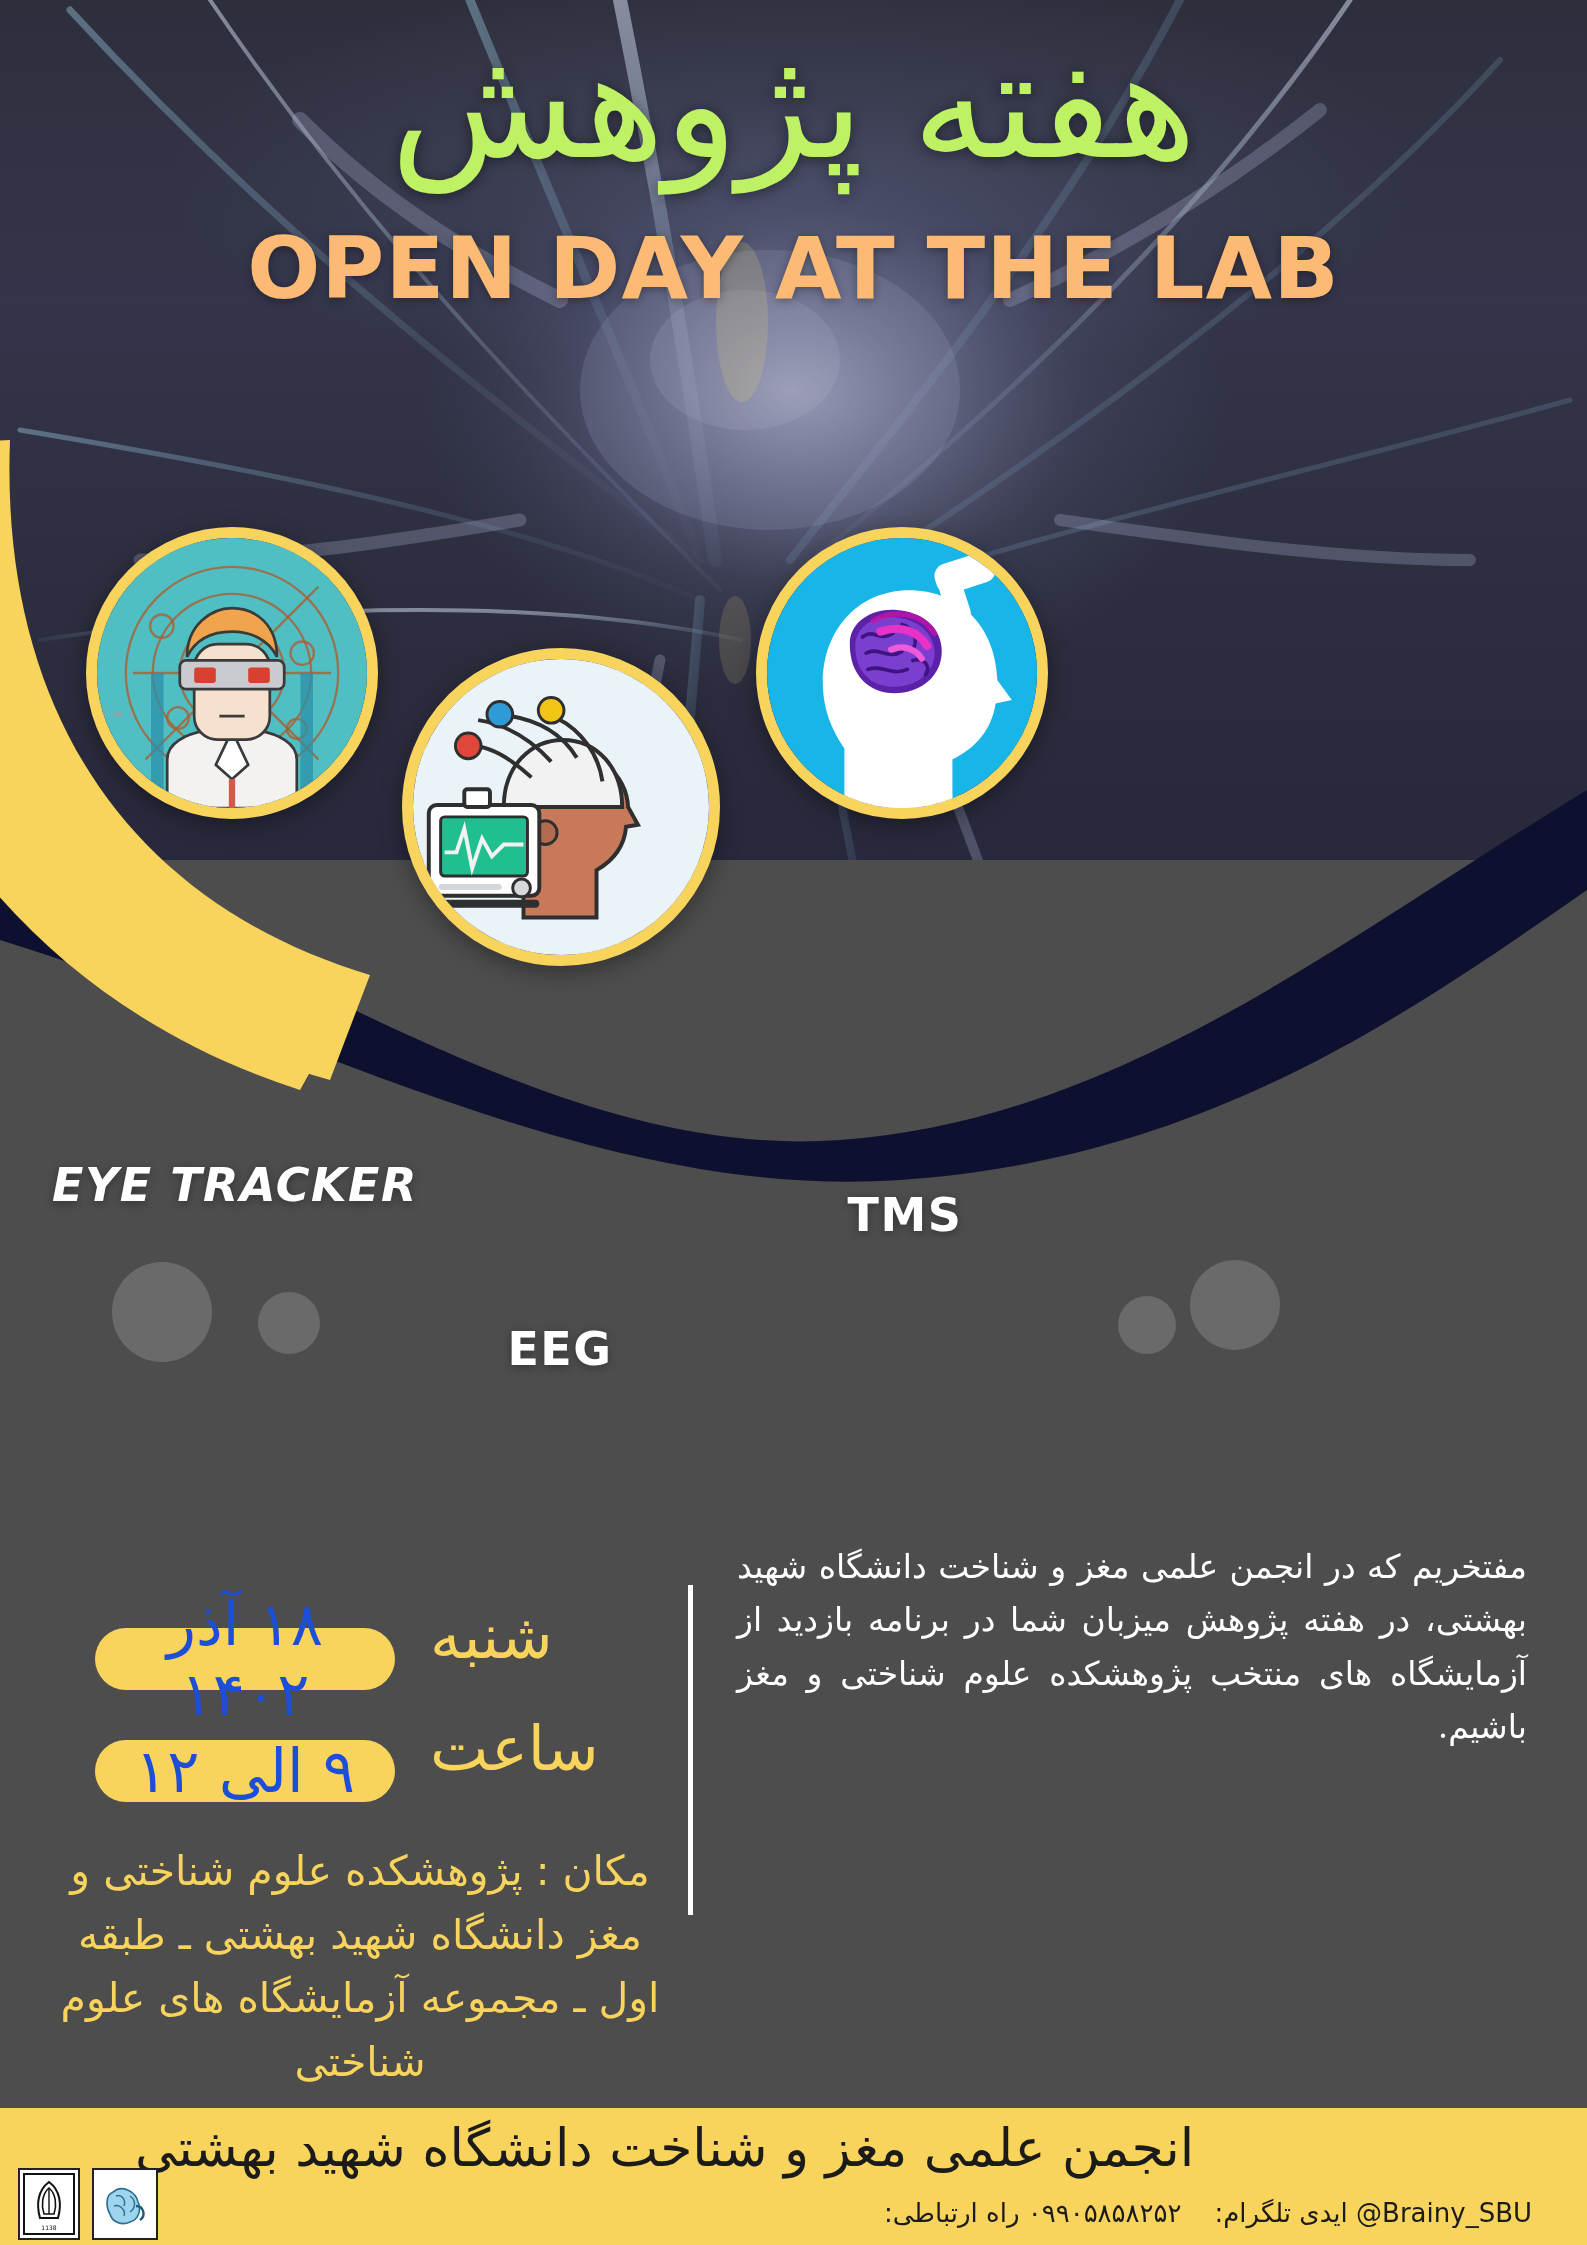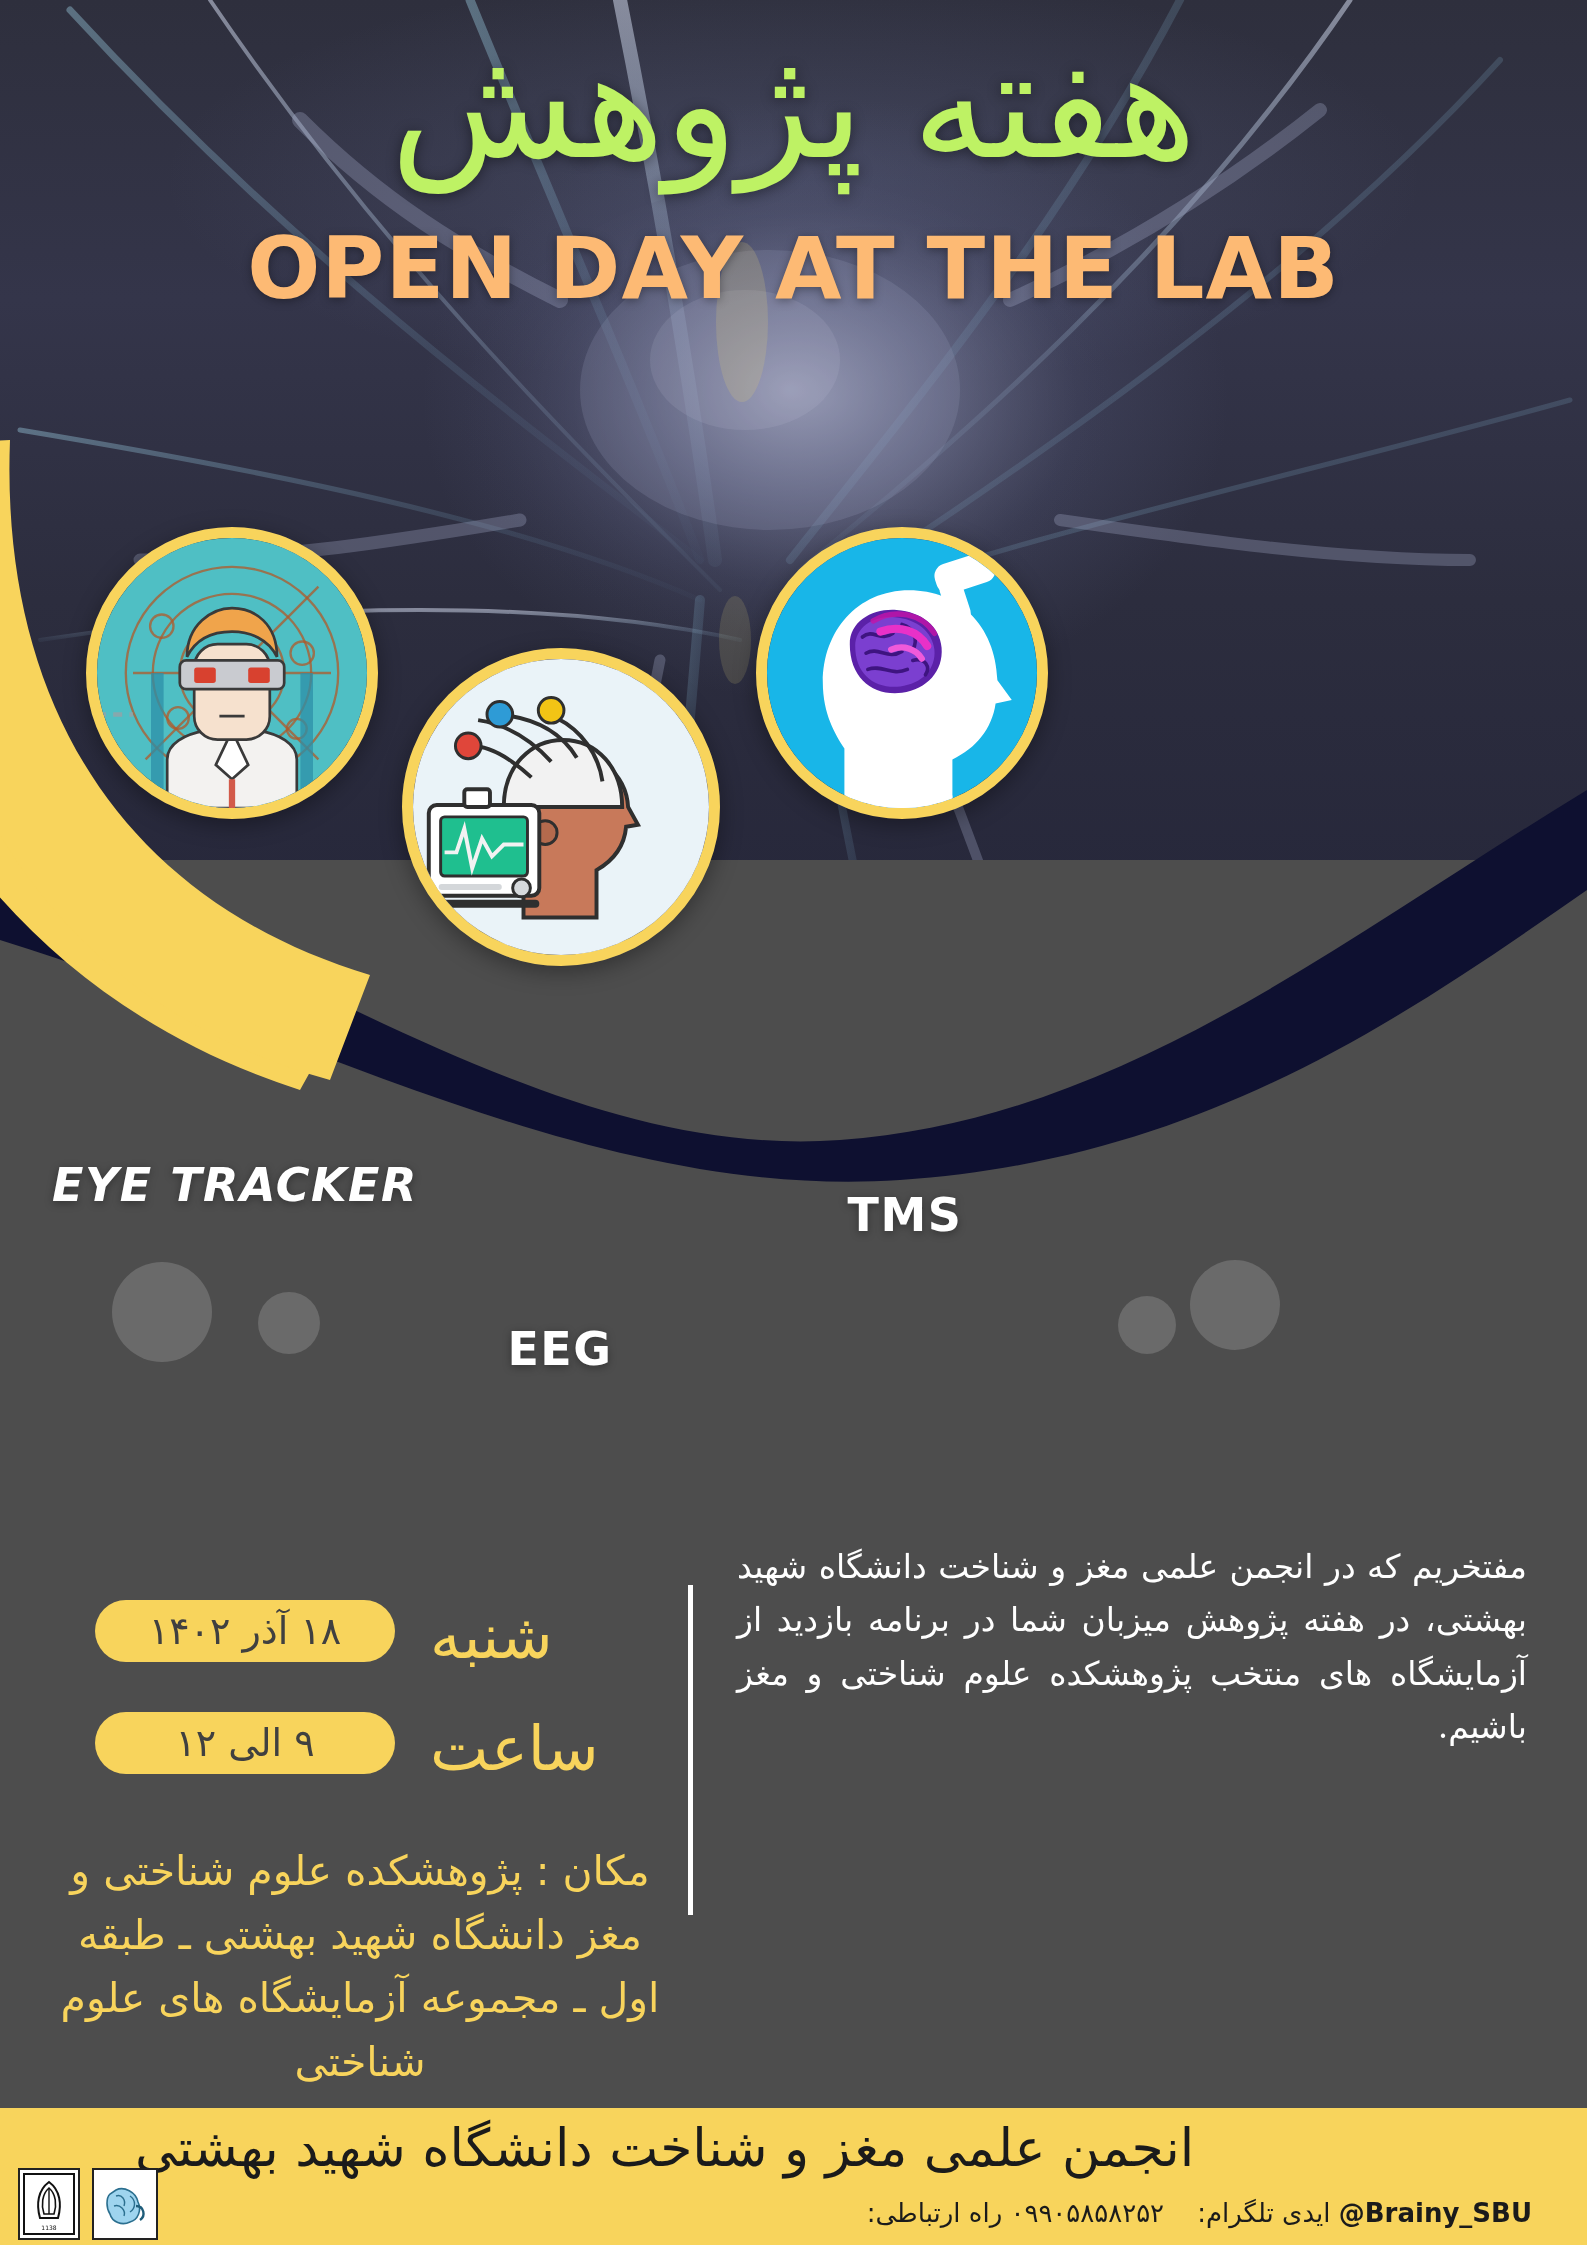--- a/index.html
+++ b/index.html
@@ -76,24 +76,24 @@
   .divider { position: absolute; left: 688px; top: 1585px; width: 5px; height: 330px; background: #ffffff; }
 
   .rt-label {
     position: absolute; color: #F8D45C; direction: rtl; text-align: left;
     font-size: 62px; font-family: "DejaVu Sans", sans-serif; font-weight: 400;
   }
   .lbl-day  { left: 430px; top: 1600px; width: 230px; }
   .lbl-time { left: 430px; top: 1712px; width: 230px; }
 
   .pill {
-    position: absolute; background: #F8D45C; color: #404040;
+    position: absolute; background: #F8D45C; color: #1d4ed8;
     border-radius: 60px; direction: rtl; text-align: center;
-    font-size: 38px; font-family: "DejaVu Sans", sans-serif;
-    display: flex; align-items: center; justify-content: center;
+    font-size: 60px; font-family: "DejaVu Sans", sans-serif;
+    display: flex; align-items: center; justify-content: center; margin-top: 28px;
   }
   .pill-date { left: 95px; top: 1600px; width: 300px; height: 62px; }
   .pill-time { left: 95px; top: 1712px; width: 300px; height: 62px; }
 
   .venue {
     position: absolute; left: 55px; top: 1840px; width: 610px;
     color: #F8D45C; direction: rtl; text-align: center;
     font-size: 41px; line-height: 1.55;
     font-family: "DejaVu Sans", sans-serif;
   }
@@ -114,21 +114,21 @@
   .footer-title {
     position: absolute; left: 0; top: 2118px; width: 1329px;
     text-align: center; color: #1b1b1b; direction: rtl;
     font-size: 52px; font-family: "DejaVu Sans", sans-serif; font-weight: 400;
   }
   .footer-contact {
     position: absolute; right: 55px; top: 2198px; width: 1000px;
     text-align: right; color: #1b1b1b; direction: rtl;
     font-size: 26px; font-family: "DejaVu Sans", sans-serif;
   }
-  .footer-contact .tg { font-family: "DejaVu Sans", sans-serif; direction: ltr; display:inline-block;font-weight:bold; }
+  .footer-contact .tg { font-family: "DejaVu Sans", sans-serif; direction: ltr; display:inline-block; }
 
   .logo-box {
     position: absolute; background: #ffffff; border: 2px solid #222;
     display: flex; align-items: center; justify-content: center; overflow: hidden;
   }
   .logo-sbu   { left: 18px; top: 2168px; width: 62px; height: 72px; }
   .logo-brain { left: 92px; top: 2168px; width: 66px; height: 72px; }
 </style>
 </head>
 <body>

